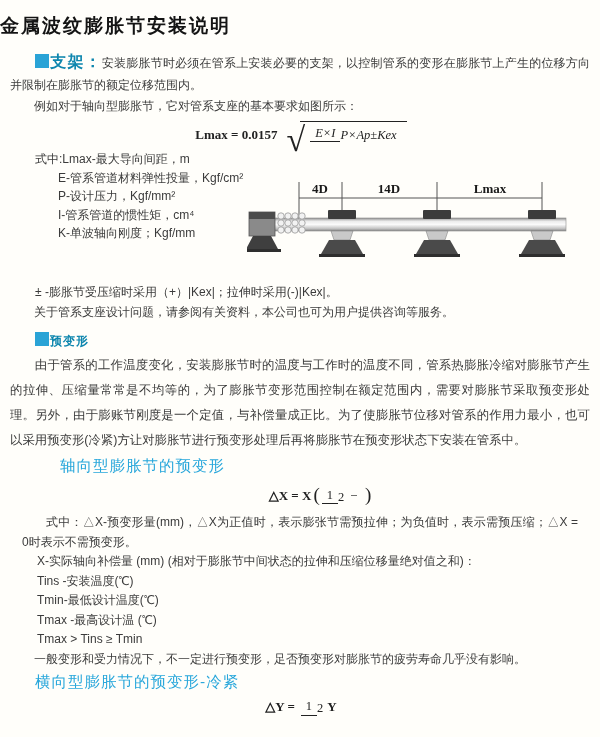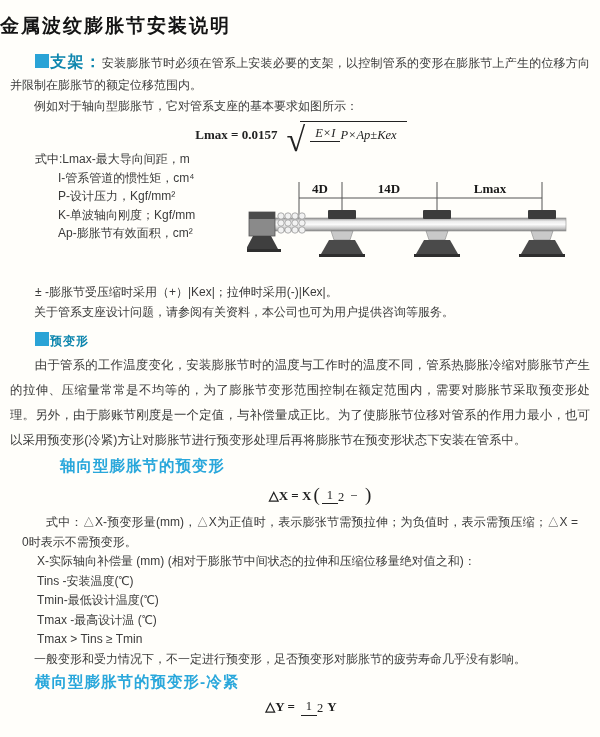--- a/index.html
+++ b/index.html
@@ -40,21 +40,21 @@
   .def-line{font-size:12px;line-height:18.5px;white-space:nowrap;}
   .def-first{margin-left:35px;}
   .def-item{margin-left:58px;}
   .pm-line{margin:3px 10px 0 35px;font-size:12px;line-height:19px;}
   .consult{margin:0 10px;font-size:12px;line-height:20px;text-indent:2em;}
   .diagram{position:absolute;right:3px;top:28px;}
   
   .sec2-head{margin:9px 0 0 35px;}
   .sec2-head .sec-head{font-size:12px;}
   .para2{margin:3px 10px 0;font-size:12.4px;line-height:25px;text-align:justify;text-indent:2em;}
-  .subhead{margin:3px 0 0 60px;color:#29a7db;font-size:15.5px;font-weight:bold;letter-spacing:1px;}
+  .subhead{margin:3px 0 0 60px;color:#29a7db;font-size:15.5px;font-weight:normal;letter-spacing:1px;}
   .subhead2{margin-left:35px;}
   .explain{margin:5px 22px 0;font-size:12px;line-height:20px;text-align:justify;text-indent:2em;}
   .ax-line{margin-left:37px;font-size:12px;line-height:19.5px;}
   .note{margin:0 10px;font-size:12px;line-height:19.5px;text-indent:2em;}
   svg text{font-family:"Liberation Serif",serif;font-weight:bold;font-size:13px;fill:#1a1a1a;}
 </style>
 </head>
 <body>
 
 <div class="title">金属波纹膨胀节安装说明</div>
@@ -72,24 +72,24 @@
       <span class="frac">
         <span class="num">E×I</span>
         <span class="den">P×Ap±Kex</span>
       </span>
     </span>
   </span>
 </div>
 
 <div class="defs-wrap">
   <div class="def-line def-first">式中:Lmax-最大导向间距，m</div>
+  <div class="def-line def-item">E-管系管道材料弹性投量，Kgf/cm²</div>
+  <div class="def-line def-item">P-设计压力，Kgf/mm²</div>
   <div class="def-line def-item">I-管系管道的惯性矩，cm⁴</div>
-  <div class="def-line def-item">P-设计压力，Kgf/mm²</div>
   <div class="def-line def-item">K-单波轴向刚度；Kgf/mm</div>
-  <div class="def-line def-item">Ap-膨胀节有效面积，cm²</div>
 
   <svg class="diagram" width="350" height="96" viewBox="0 0 350 96">
     <defs>
       <linearGradient id="pg" x1="0" y1="0" x2="0" y2="1">
         <stop offset="0" stop-color="#8f8f8f"></stop>
         <stop offset="0.25" stop-color="#ececec"></stop>
         <stop offset="0.5" stop-color="#fafafa"></stop>
         <stop offset="0.8" stop-color="#c6c6c6"></stop>
         <stop offset="1" stop-color="#878787"></stop>
       </linearGradient>

